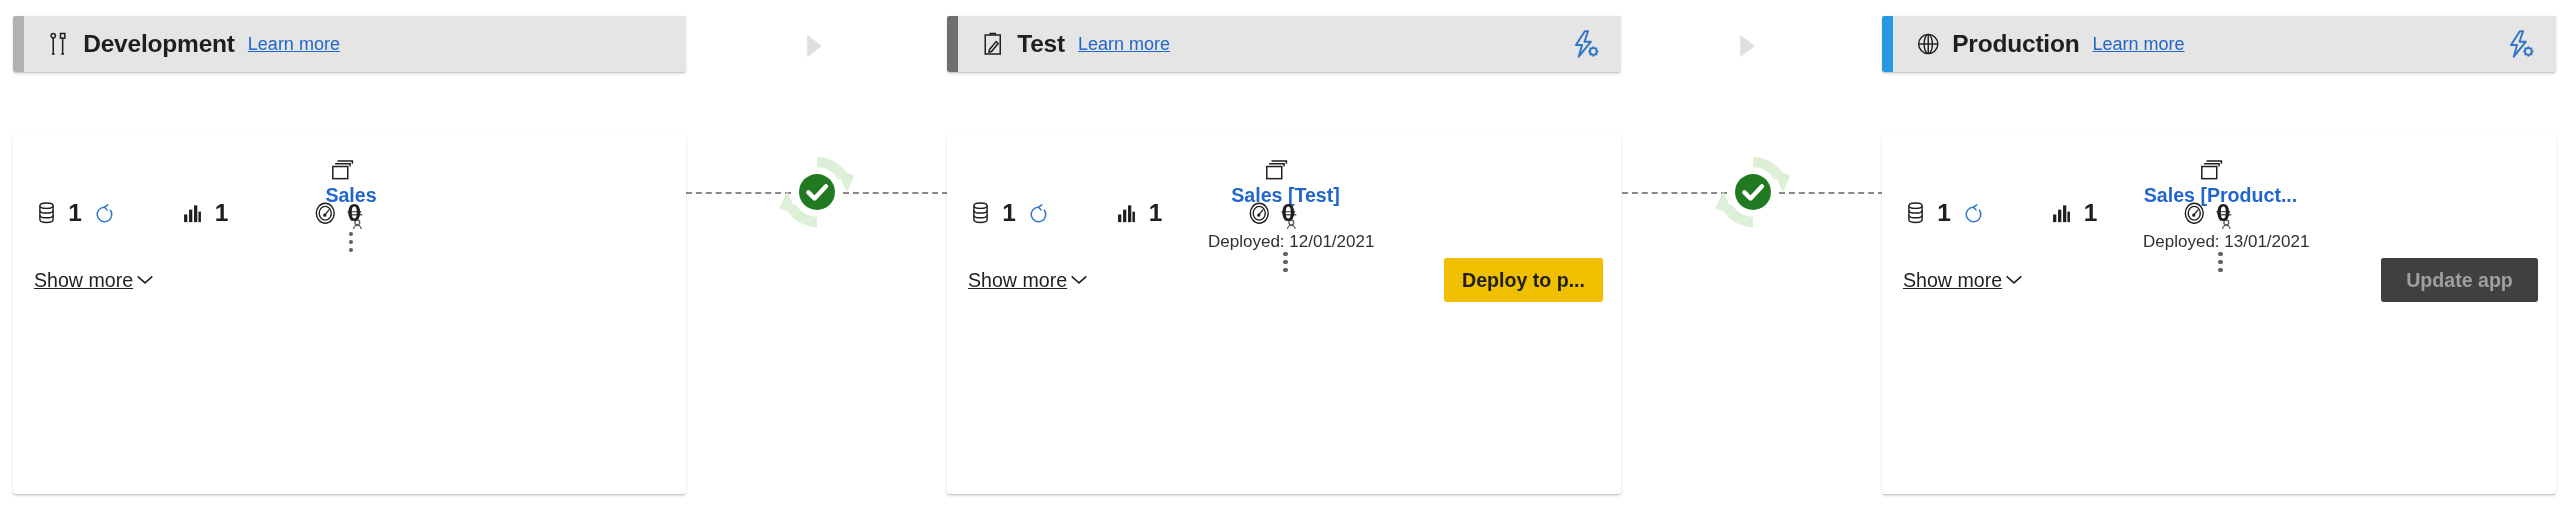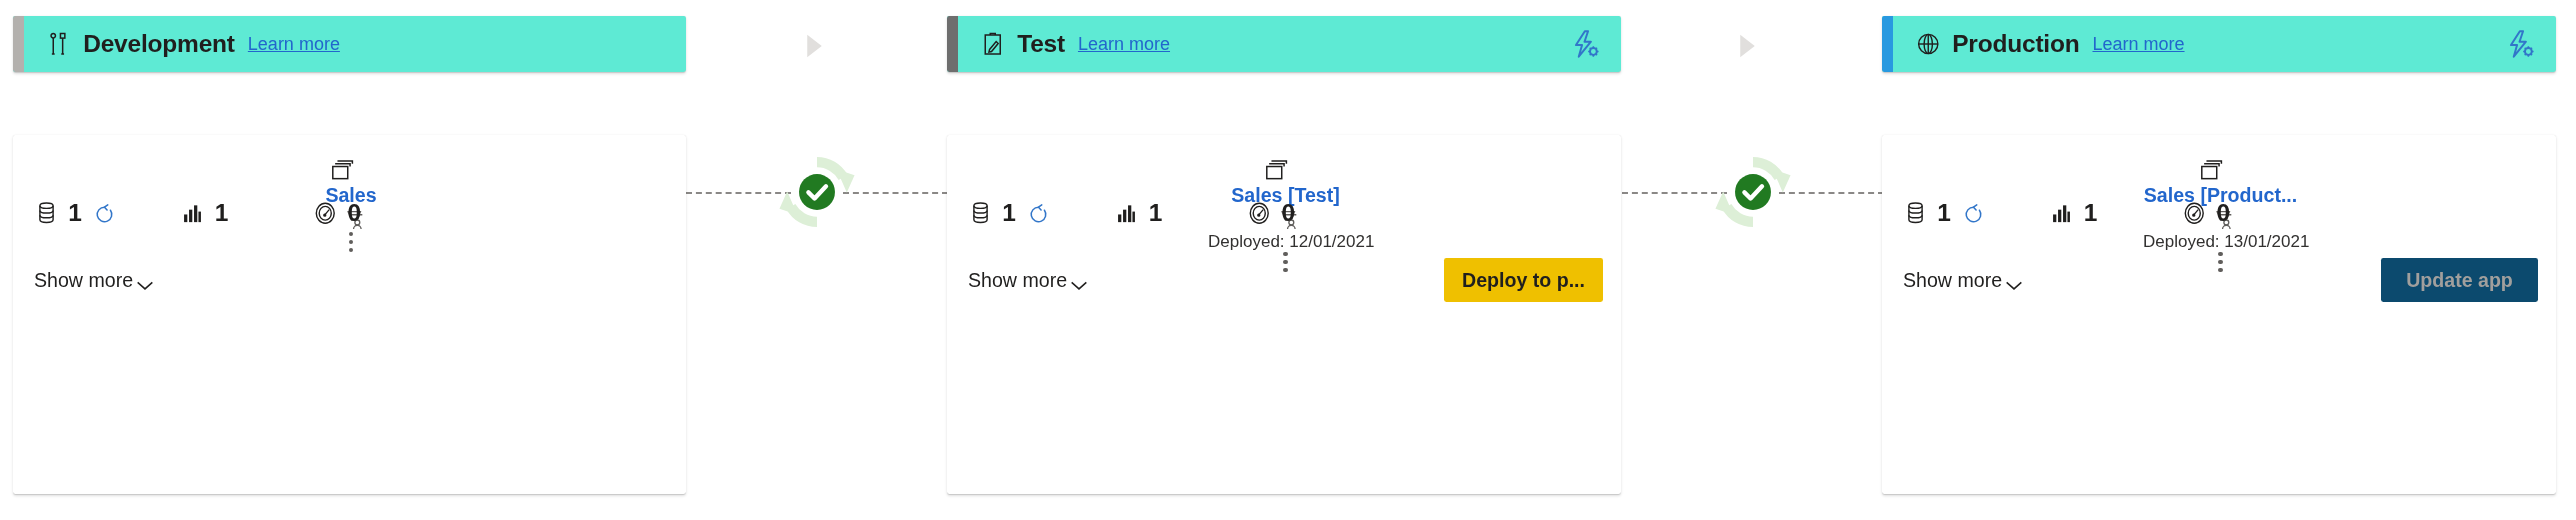--- a/index.html
+++ b/index.html
@@ -15,21 +15,21 @@
     background: #ffffff;
   }
 
   
   .stage-header {
     position: absolute;
     top: 16.3px;
     height: 56px;
     display: flex;
     align-items: stretch;
-    background: #5eead4;
+    background: #e5e5e5;
     border-radius: 2.4px;
     box-shadow: 0 1.3px 2.9px rgba(0,0,0,.13), 0 0.2px 0.7px rgba(0,0,0,.11);
   }
   .accent-bar {
     width: 11.4px;
     border-top-left-radius: 2.4px;
     border-bottom-left-radius: 2.4px;
     flex: 0 0 11.4px;
   }
   .hdr-inner {
@@ -169,41 +169,42 @@
   .m-gap-b { width: 85px; }
 
   
   .card-foot {
     display: flex;
     align-items: center;
     padding: 0 18px 0 21px;
     height: 72px;
   }
   .show-more {
-    display: flex; align-items: flex-end;
+    display: flex; align-items: center;
     font-size: 19.6px;
     color: #201f1e;
     cursor: pointer;
     gap: 3px;
+    text-decoration: underline;
   }
   .foot-spacer { flex: 1; }
   .cta {
     border: none;
     border-radius: 2.4px;
     font-family: "Liberation Sans", sans-serif;
     font-size: 19.6px;
     font-weight: 700;
     padding: 0 18px;
     height: 44px;
     min-width: 157px;
     cursor: pointer;
     white-space: nowrap;
   }
   .cta-primary { background: #EFC000; color: #201f1e; }
-  .cta-disabled { background: #0c4a6e; color: #a19f9d; cursor: default; }
+  .cta-disabled { background: #404040; color: #a19f9d; cursor: default; }
 
   
   .connector {
     position: absolute;
     top: 192px;
     height: 0;
   }
   .dash-line {
     position: absolute;
     top: 0;

